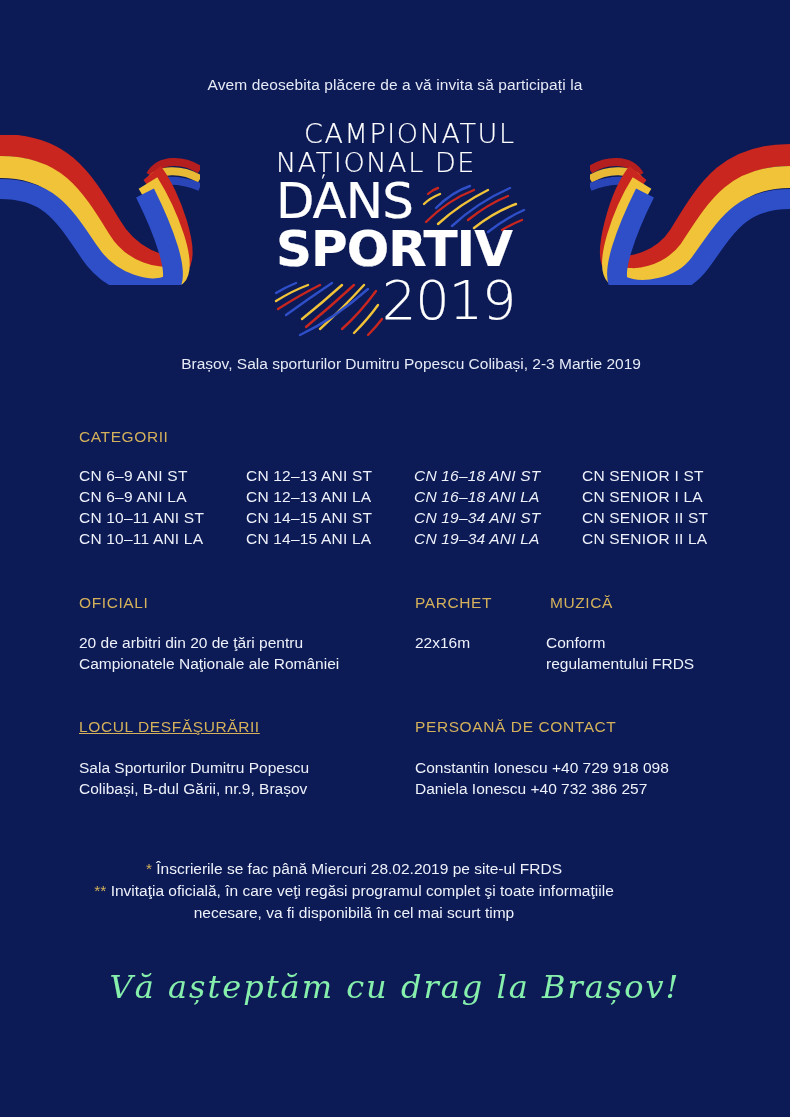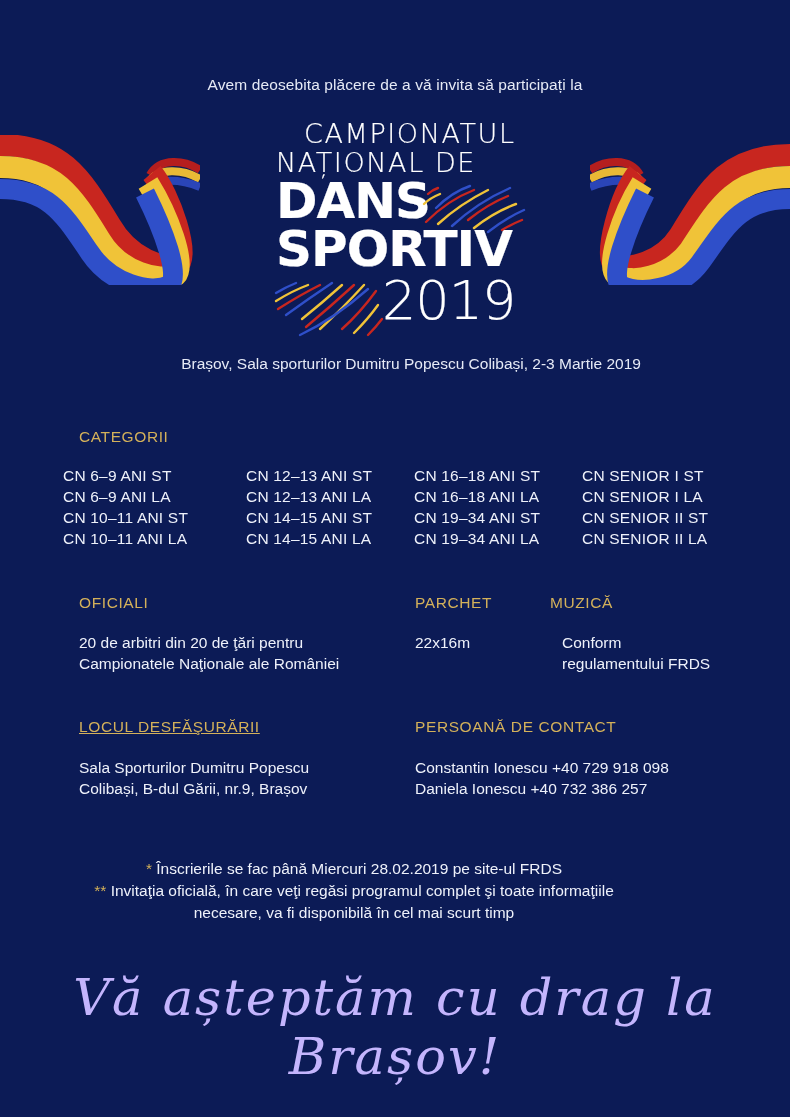--- a/index.html
+++ b/index.html
@@ -17,41 +17,41 @@
     }
     .logo { top: 112px; left: 270px; width: 260px; height: 225px; }
     .logo-line {
       position: absolute; color: #ffffff; font-weight: 300;
       font-family: "DejaVu Sans", sans-serif; letter-spacing: 1px;
       white-space: nowrap; line-height: 1;
       -webkit-text-stroke: 0.2px #fff;
     }
     .l1 { top: 8px; left: 6px; font-size: 27px; letter-spacing: 1.6px; margin-left: 28px; }
     .l2 { top: 37px; left: 6px; font-size: 27px; letter-spacing: 1.6px; }
-    .l3 { top: 64px; left: 6px; font-size: 50px; letter-spacing: -1px; font-weight: 700; }
+    .l3 { top: 64px; left: 6px; font-size: 50px; letter-spacing: -1px; font-weight: 400; }
     .l4 { top: 112px; left: 6px; font-size: 50px; letter-spacing: -1px; font-weight: 700; }
     .l5 { top: 162px; left: 112px; font-size: 54px; letter-spacing: -1px; font-weight: 200; }
     .venue-line {
       top: 355px; left: 16px; width: 790px; text-align: center;
       font-size: 15.5px; color: #e6eaf6;
     }
     .heading {
       color: #d4b15a; font-size: 15.5px; letter-spacing: 0.6px;
     }
     .body-txt { font-size: 15.5px; color: #eef1fa; line-height: 21px; }
     .cat-col { position: absolute; top: 465px; font-size: 15.5px; line-height: 21px; color: #eef1fa; letter-spacing: 0.2px; }
     .notes {
       top: 858px; left: 0; width: 708px; text-align: center;
       font-size: 15.5px; line-height: 22px; color: #eef1fa;
     }
     .star { color: #d4b15a; }
     .closing {
       top: 968px; left: 0; width: 790px; text-align: center;
       font-family: "DejaVu Serif", serif; font-style: italic;
-      font-size: 51px; color: #c4b5fd; letter-spacing: 2px;
+      font-size: 32px; color: #86efac; letter-spacing: 2px;
       font-weight: 200;
     }
   </style>
 </head>
 <body>
 
 <svg class="abs" style="top:135px;left:0;" width="200" height="150" viewBox="0 0 200 150">
   <defs>
     <linearGradient id="shadeL" x1="0" y1="0" x2="1" y2="0">
       <stop offset="0" stop-color="#000" stop-opacity="0"></stop>
@@ -115,33 +115,33 @@
       <path d="M82 56 Q96 42 106 28" stroke="#f0c338"></path>
       <path d="M96 58 Q104 50 110 42" stroke="#c8261f"></path>
     </g>
   </svg>
 </div>
 
 <div class="abs venue-line">Brașov, Sala sporturilor Dumitru Popescu Colibași, 2-3 Martie 2019</div>
 
 <div class="abs heading" style="top:428px;left:79px;">CATEGORII</div>
 
-<div class="cat-col" style="left:63px;">
+<div class="cat-col" style="left:79px;">
   <div>CN 6–9 ANI ST</div>
   <div>CN 6–9 ANI LA</div>
   <div>CN 10–11 ANI ST</div>
   <div>CN 10–11 ANI LA</div>
 </div>
 <div class="cat-col" style="left:246px;">
   <div>CN 12–13 ANI ST</div>
   <div>CN 12–13 ANI LA</div>
   <div>CN 14–15 ANI ST</div>
   <div>CN 14–15 ANI LA</div>
 </div>
-<div class="cat-col" style="left:414px;">
+<div class="cat-col" style="left:414px;font-style:italic;">
   <div>CN 16–18 ANI ST</div>
   <div>CN 16–18 ANI LA</div>
   <div>CN 19–34 ANI ST</div>
   <div>CN 19–34 ANI LA</div>
 </div>
 <div class="cat-col" style="left:582px;">
   <div>CN SENIOR I ST</div>
   <div>CN SENIOR I LA</div>
   <div>CN SENIOR II ST</div>
   <div>CN SENIOR II LA</div>
@@ -150,21 +150,21 @@
 <div class="abs heading" style="top:594px;left:79px;">OFICIALI</div>
 <div class="abs body-txt" style="top:632px;left:79px;">
   <div>20 de arbitri din 20 de ţări pentru</div>
   <div>Campionatele Naţionale ale României</div>
 </div>
 
 <div class="abs heading" style="top:594px;left:415px;">PARCHET</div>
 <div class="abs body-txt" style="top:632px;left:415px;">22x16m</div>
 
 <div class="abs heading" style="top:594px;left:550px;">MUZICĂ</div>
-<div class="abs body-txt" style="top:632px;left:562px;">
+<div class="abs body-txt" style="top:632px;left:546px;">
   <div>Conform</div>
   <div>regulamentului FRDS</div>
 </div>
 
 <div class="abs heading" style="top:718px;left:79px;text-decoration:underline;">LOCUL DESFĂŞURĂRII</div>
 <div class="abs body-txt" style="top:757px;left:79px;">
   <div>Sala Sporturilor Dumitru Popescu</div>
   <div>Colibași, B-dul Gării, nr.9, Brașov</div>
 </div>
 

